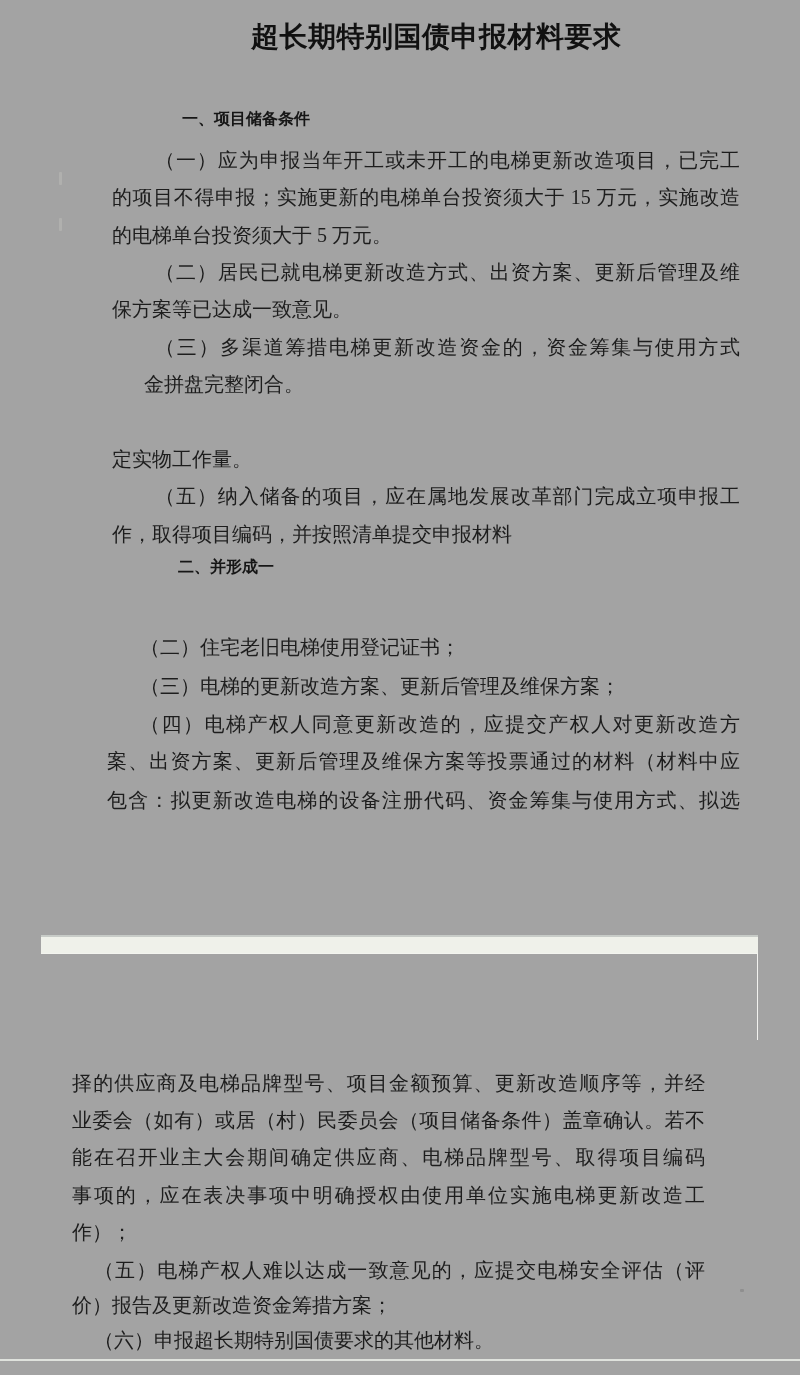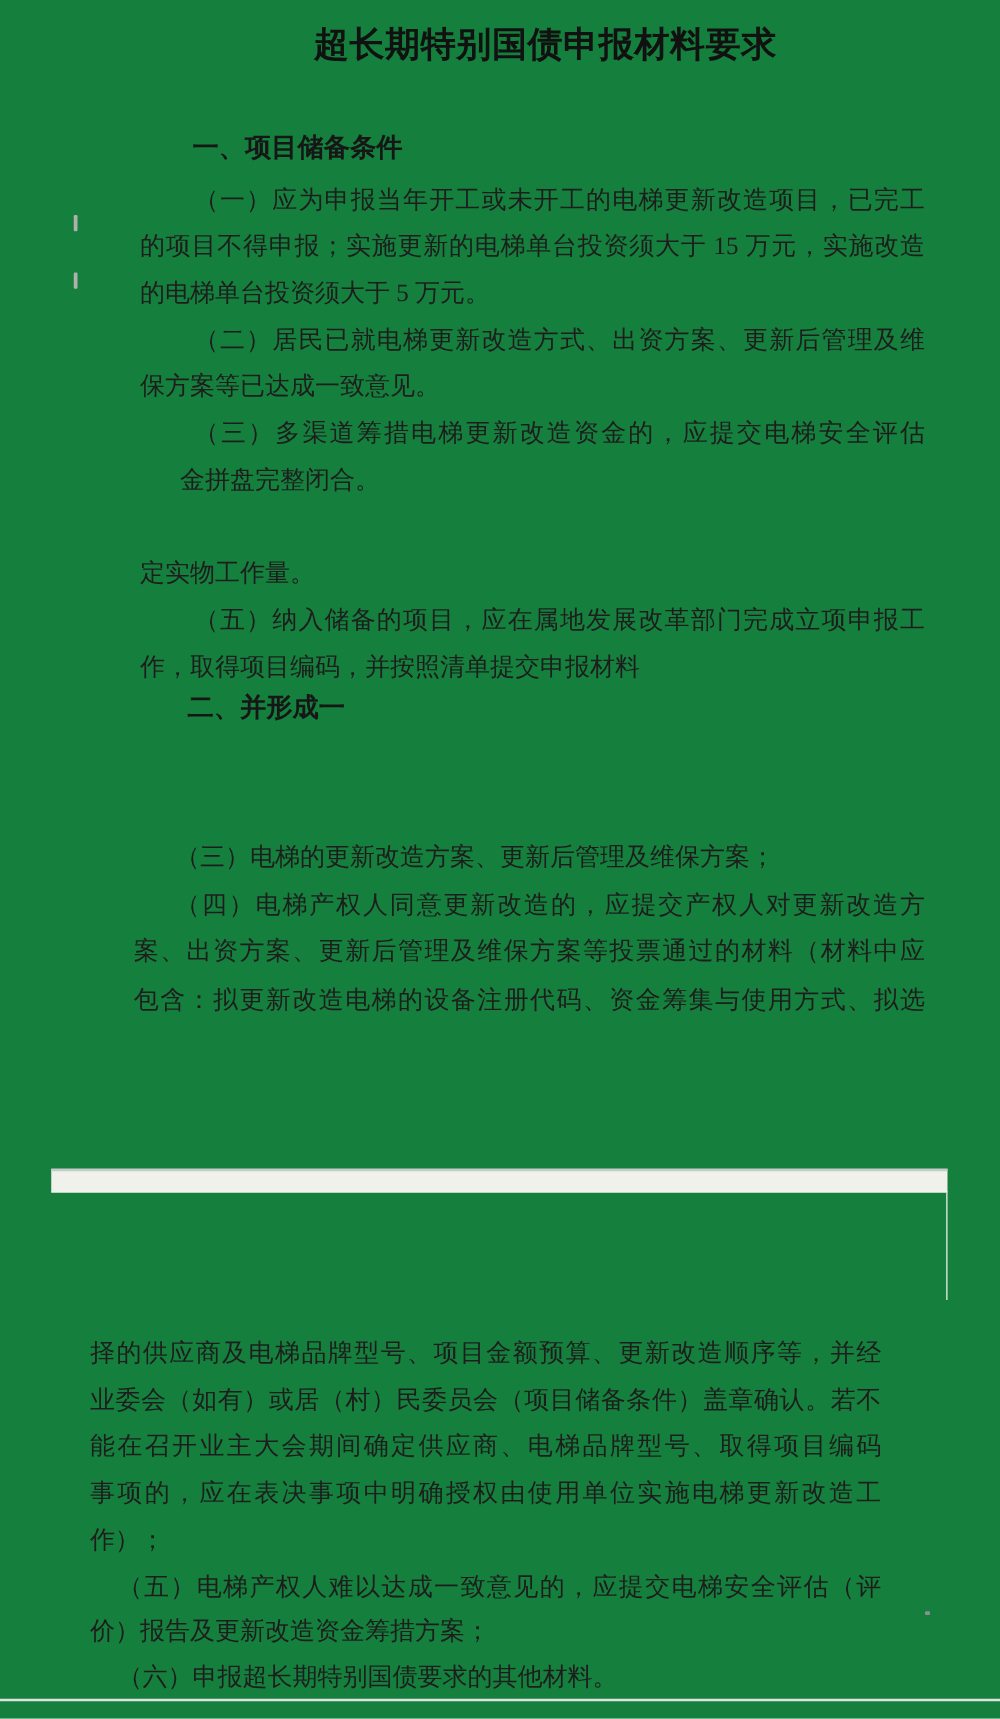--- a/index.html
+++ b/index.html
@@ -1,41 +1,42 @@
 <!DOCTYPE html>
 <html><head>
 <meta charset="utf-8">
 <style>
   html,body{margin:0;padding:0;background:#ffffff;}
   #page{
     position:relative;
     width:800px;height:1375px;
-    background:#15803d;
+    background:#a3a3a3;
     overflow:hidden;
     font-family:"Liberation Serif","DejaVu Serif",serif;
     color:#1d1d1d;
   }
   .doc-title{
     position:absolute;
     font-family:"Liberation Serif","DejaVu Serif",serif;
     font-weight:bold;
     font-size:28px;
     line-height:34px;
     letter-spacing:0.5px;
     color:#111111;
     white-space:nowrap;
   }
   .sec-heading{
     position:absolute;
     font-family:"Liberation Sans","DejaVu Sans",sans-serif;
     font-weight:bold;
-    font-size:21px;
+    font-size:16px;
     line-height:36px;
     color:#161616;
     white-space:nowrap;
+    margin-left:28px;
   }
   .ln{
     position:absolute;
     font-size:20px;
     line-height:36px;
     color:#1d1d1d;
     white-space:nowrap;
   }
   .ln.full{
     white-space:normal;
@@ -76,44 +77,45 @@
 
   <div class="doc-title" style="left:251px;top:20px;">超长期特别国债申报材料要求</div>
 
   <div class="sec-heading" style="left:154px;top:101px;">一、项目储备条件</div>
 
   <div class="ln full" style="left:155px;top:142px;width:585px;">（一）应为申报当年开工或未开工的电梯更新改造项目，已完工</div>
   <div class="ln full" style="left:112px;top:179px;width:628px;">的项目不得申报；实施更新的电梯单台投资须大于 15 万元，实施改造</div>
   <div class="ln" style="left:112px;top:217px;">的电梯单台投资须大于 5 万元。</div>
   <div class="ln full" style="left:155px;top:254px;width:585px;">（二）居民已就电梯更新改造方式、出资方案、更新后管理及维</div>
   <div class="ln" style="left:112px;top:291px;">保方案等已达成一致意见。</div>
-  <div class="ln full" style="left:155px;top:329px;width:585px;">（三）多渠道筹措电梯更新改造资金的，应提交电梯安全评估</div>
+  <div class="ln full" style="left:155px;top:329px;width:585px;">（三）多渠道筹措电梯更新改造资金的，资金筹集与使用方式</div>
   <div class="ln" style="left:112px;top:366px;margin-left:32px;">金拼盘完整闭合。</div>
   <div class="ln" style="left:112px;top:441px;">定实物工作量。</div>
   <div class="ln full" style="left:155px;top:478px;width:585px;">（五）纳入储备的项目，应在属地发展改革部门完成立项申报工</div>
   <div class="ln" style="left:112px;top:516px;">作，取得项目编码，并按照清单提交申报材料</div>
 
   <div class="sec-heading" style="left:150px;top:549px;">二、并形成一</div>
 
+  <div class="ln" style="left:140px;top:629px;">（二）住宅老旧电梯使用登记证书；</div>
   <div class="ln" style="left:140px;top:668px;">（三）电梯的更新改造方案、更新后管理及维保方案；</div>
   <div class="ln full" style="left:140px;top:706px;width:600px;">（四）电梯产权人同意更新改造的，应提交产权人对更新改造方</div>
   <div class="ln full" style="left:107px;top:743px;width:633px;">案、出资方案、更新后管理及维保方案等投票通过的材料（材料中应</div>
   <div class="ln full" style="left:107px;top:782px;width:633px;">包含：拟更新改造电梯的设备注册代码、资金筹集与使用方式、拟选</div>
 
   <div class="seam"></div>
   <div class="seam-tail"></div>
 
   <div class="ln full" style="left:72px;top:1065px;width:633px;">择的供应商及电梯品牌型号、项目金额预算、更新改造顺序等，并经</div>
   <div class="ln full" style="left:72px;top:1102px;width:633px;">业委会（如有）或居（村）民委员会（项目储备条件）盖章确认。若不</div>
   <div class="ln full" style="left:72px;top:1139px;width:633px;">能在召开业主大会期间确定供应商、电梯品牌型号、取得项目编码</div>
   <div class="ln full" style="left:72px;top:1177px;width:633px;">事项的，应在表决事项中明确授权由使用单位实施电梯更新改造工</div>
   <div class="ln" style="left:72px;top:1214px;">作）；</div>
   <div class="ln full" style="left:94px;top:1252px;width:611px;">（五）电梯产权人难以达成一致意见的，应提交电梯安全评估（评</div>
   <div class="ln" style="left:72px;top:1287px;">价）报告及更新改造资金筹措方案；</div>
-  <div class="ln" style="left:94px;top:1324px;">（六）申报超长期特别国债要求的其他材料。</div>
+  <div class="ln" style="left:94px;top:1324px;font-family:Liberation Mono, monospace;">（六）申报超长期特别国债要求的其他材料。</div>
 
   <div class="bottom-line"></div>
 
   <div class="speck a"></div>
   <div class="speck b"></div>
   <div class="speck c"></div>
 
 </div>
 
 </body></html>

